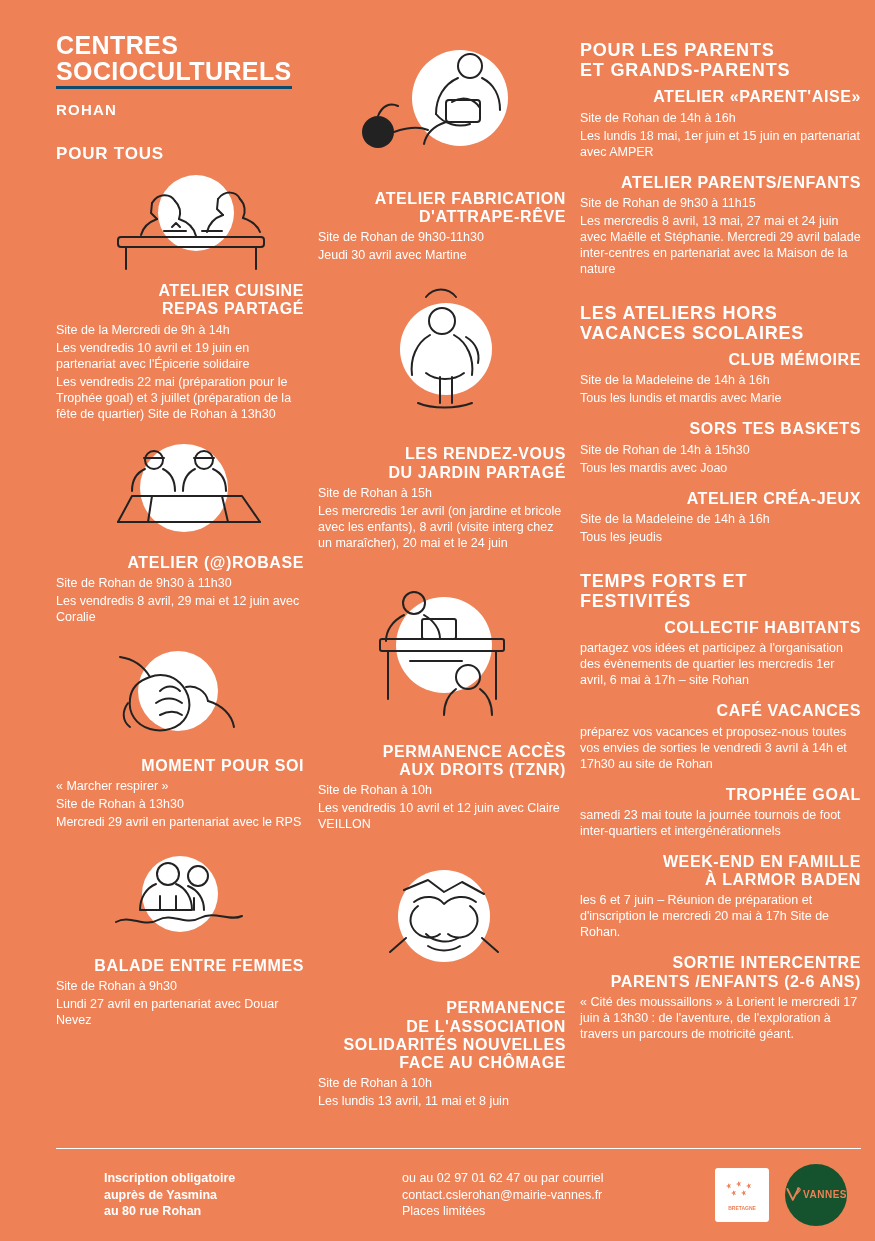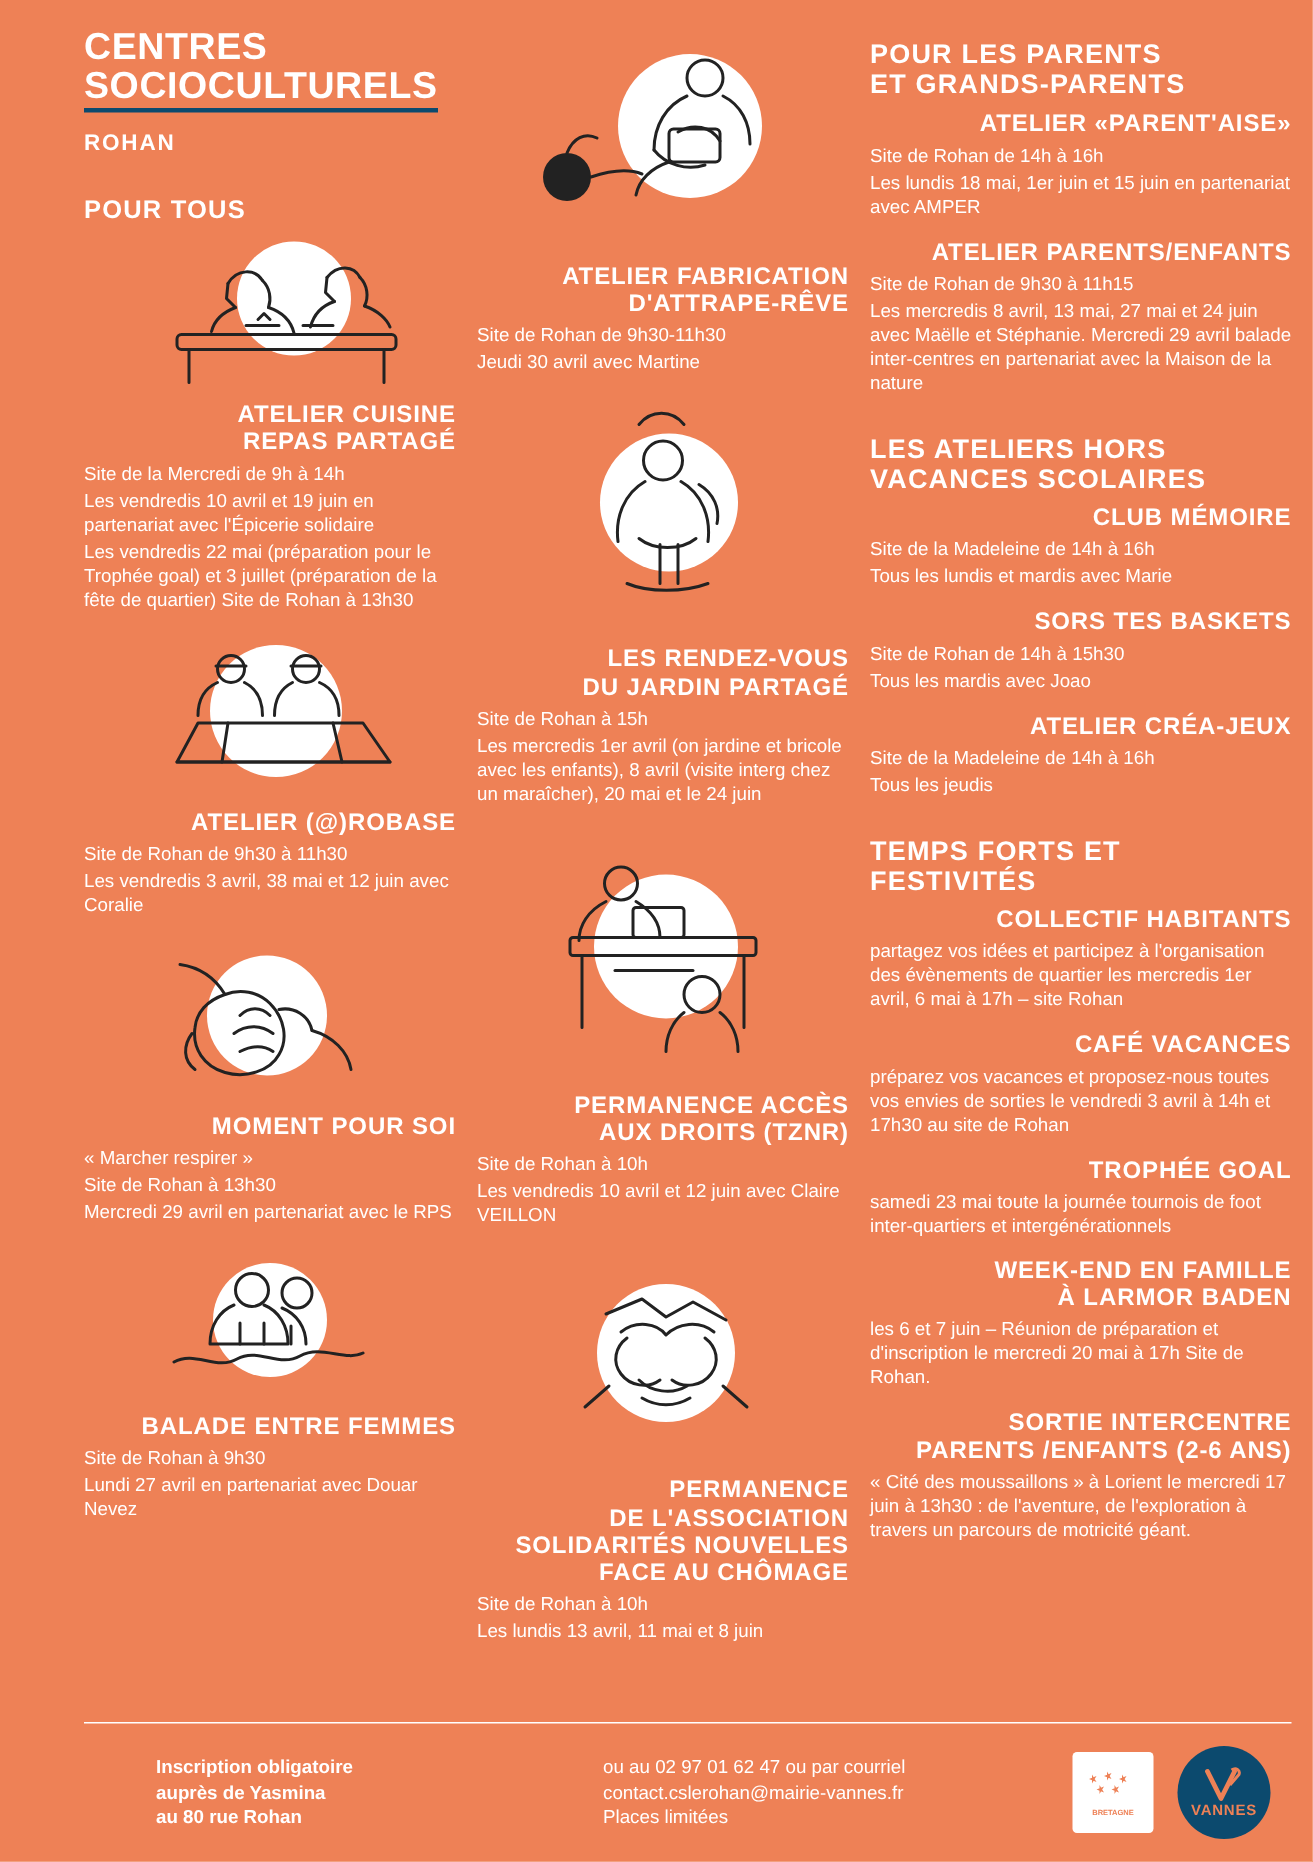--- a/index.html
+++ b/index.html
@@ -15,21 +15,21 @@
     width:875px;height:1241px;
     background:#ee8156;
     box-sizing:border-box;
   }
   .side-wrap{
     position:absolute;left:0;top:0;width:56px;height:1241px;overflow:hidden;
   }
   
   .cols{
     position:absolute;
-    left:56px; top:18px;
+    left:56px; top:32px;
     width:805px; height:1120px;
     display:flex;
     gap:0px;
   }
   .col{box-sizing:border-box;}
   .col-1{width:262px;padding-right:14px;}
   .col-2{width:262px;padding-right:14px;}
   .col-3{width:281px;}
 
   .brand{
@@ -63,22 +63,22 @@
   }
   .footer-col{font-size:12.5px;line-height:1.35;margin-left:48px;}
   .f1{width:250px;font-weight:bold;}
   .f2{width:300px;}
   .logos{margin-left:auto;display:flex;align-items:center;gap:16px;padding-right:14px;}
   .logo-box{
     width:54px;height:54px;background:#ffffff;border-radius:3px;
     display:flex;align-items:center;justify-content:center;
   }
   .logo-circle{
-    width:62px;height:62px;background:#0c4a6e;border-radius:50%;
-    display:flex;flex-direction:column;align-items:center;justify-content:center;
+    width:62px;height:62px;background:#14532d;border-radius:50%;
+    display:flex;flex-direction:row;align-items:center;justify-content:center;
   }
   .logo-circle .vtxt{color:#ee8156;font-size:10px;font-weight:bold;letter-spacing:.5px;margin-top:-2px;}
 </style>
 </head>
 <body>
 
 <div class="poster">
 
   <div class="side-wrap">
     
@@ -142,21 +142,21 @@
             <path d="M76 60h110l18 26H62z"></path>
             <path d="M96 60l-4 26M166 60l6 26"></path>
             <path d="M62 86h142"></path>
           </g>
         </svg>
       </div>
 
       <div class="blk">
         <h3 class="item-title">ATELIER (@)ROBASE</h3>
         <p class="item-text">Site de Rohan de 9h30 à 11h30</p>
-        <p class="item-text">Les vendredis 3 avril, 38 mai et 12 juin avec Coralie</p>
+        <p class="item-text">Les vendredis 8 avril, 29 mai et 12 juin avec Coralie</p>
       </div>
 
       <div class="illus">
         <svg width="250" height="110" viewBox="0 0 250 110">
           <circle cx="122" cy="52" r="40" fill="#fff"></circle>
           <g fill="none" stroke="#222" stroke-width="2" stroke-linecap="round" stroke-linejoin="round">
             <path d="M64 18c14 2 24 10 30 20"></path>
             <path d="M94 38c10-4 22-2 30 6 10 10 12 24 6 34-6 11-22 16-36 12-14-4-22-16-20-30 1-10 8-18 20-22z"></path>
             <path d="M104 52c6-6 14-6 20 0"></path>
             <path d="M100 64c8-6 18-6 26 0"></path>

